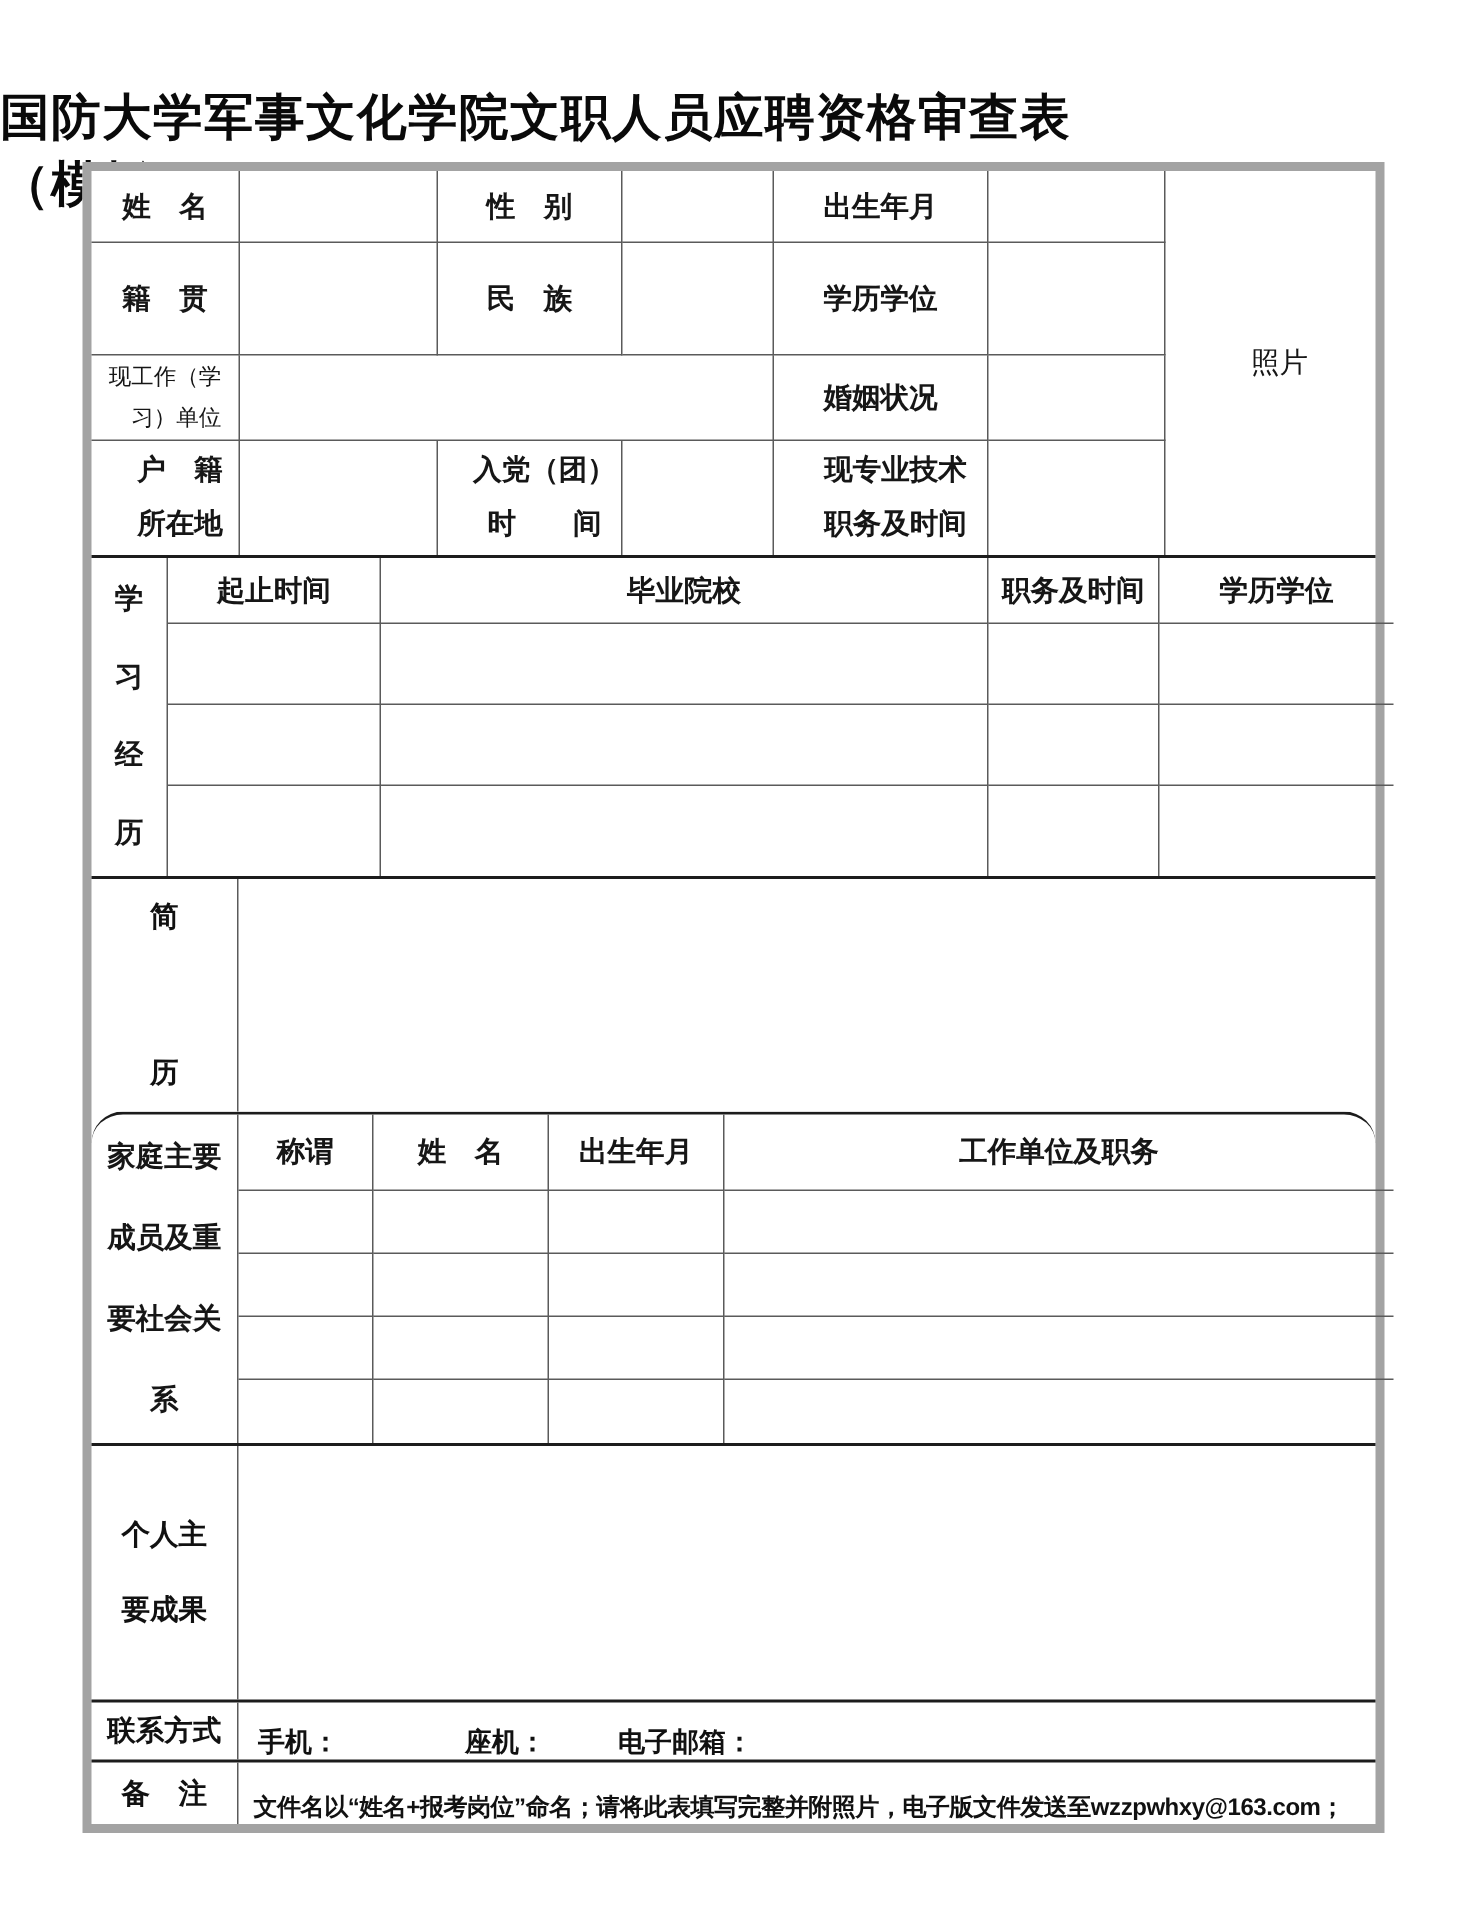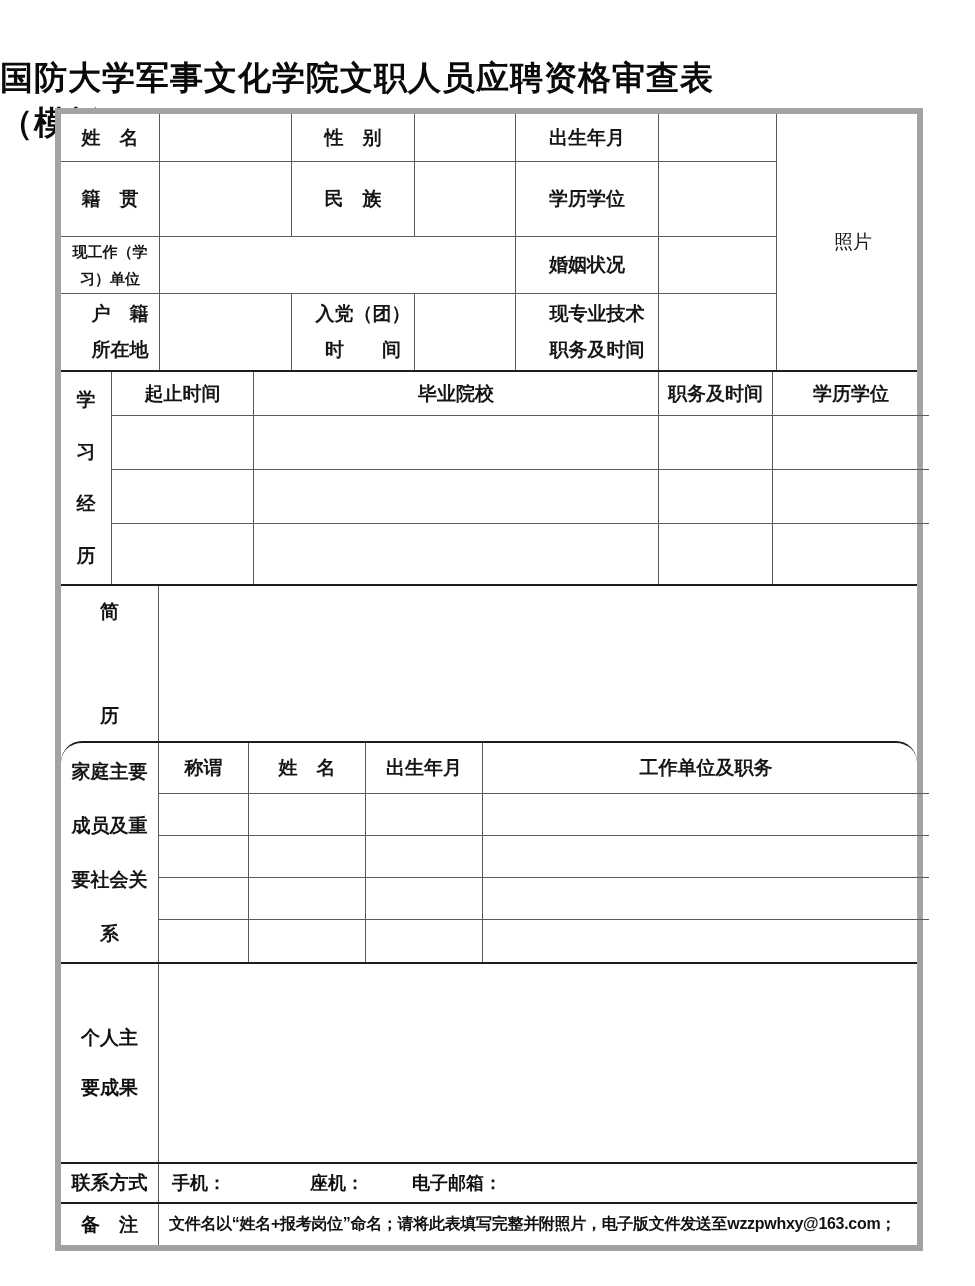--- a/index.html
+++ b/index.html
@@ -41,45 +41,45 @@
   .cell.last-col { border-right:none; }
   .cell.last-row { border-bottom:none; }
   .cell.value { font-weight:normal; }
 
   
   .secA {
     grid-template-columns:99px 132px 123px 101px 143px 118px 152px;
     grid-template-rows:48px 75px 57px 76px;
   }
   .photo-cell { grid-column:7; grid-row:1 / 5; }
-  .workunit-label { font-size:15px; font-weight:bold; line-height:27px; }
+  .workunit-label { font-size:15px; font-weight:normal; line-height:27px;text-align:right; }
   .two-line { line-height:36px;padding-left:20px; }
   .span-3 { grid-column:2 / 5; }
 
   
   .secB {
     grid-template-columns:51px 142px 405px 114px 156px;
     grid-template-rows:44px 54px 54px 60px;
   }
   .vlabel-edu { grid-column:1; grid-row:1 / 5; line-height:52px; }
 
   
   .secRow { display:flex; }
   .secRow .side-label {
     width:98px; flex:0 0 98px;
     border-right:1px solid #5a5a5a;
     display:flex; align-items:center; justify-content:center;
     text-align:center; white-space:pre-line;
     font-size:19px; font-weight:bold;
   }
-  .secRow .content { flex:1; display:flex; align-items:center; }
+  .secRow .content { flex:1; display:flex; align-items:flex-end; }
 
   .secC { height:157px; }
   .secC .side-label { line-height:104px; }
-  .secE { height:200px; }
+  .secE { height:171px; }
   .secE .side-label { line-height:50px; }
 
   
   .secD {
     grid-template-columns:98px 90px 117px 117px 446px;
     grid-template-rows:51px 42px 42px 42px 42px;
     border-radius:21px;
   }
   .vlabel-family { grid-column:1; grid-row:1 / 6; line-height:54px; }
 

